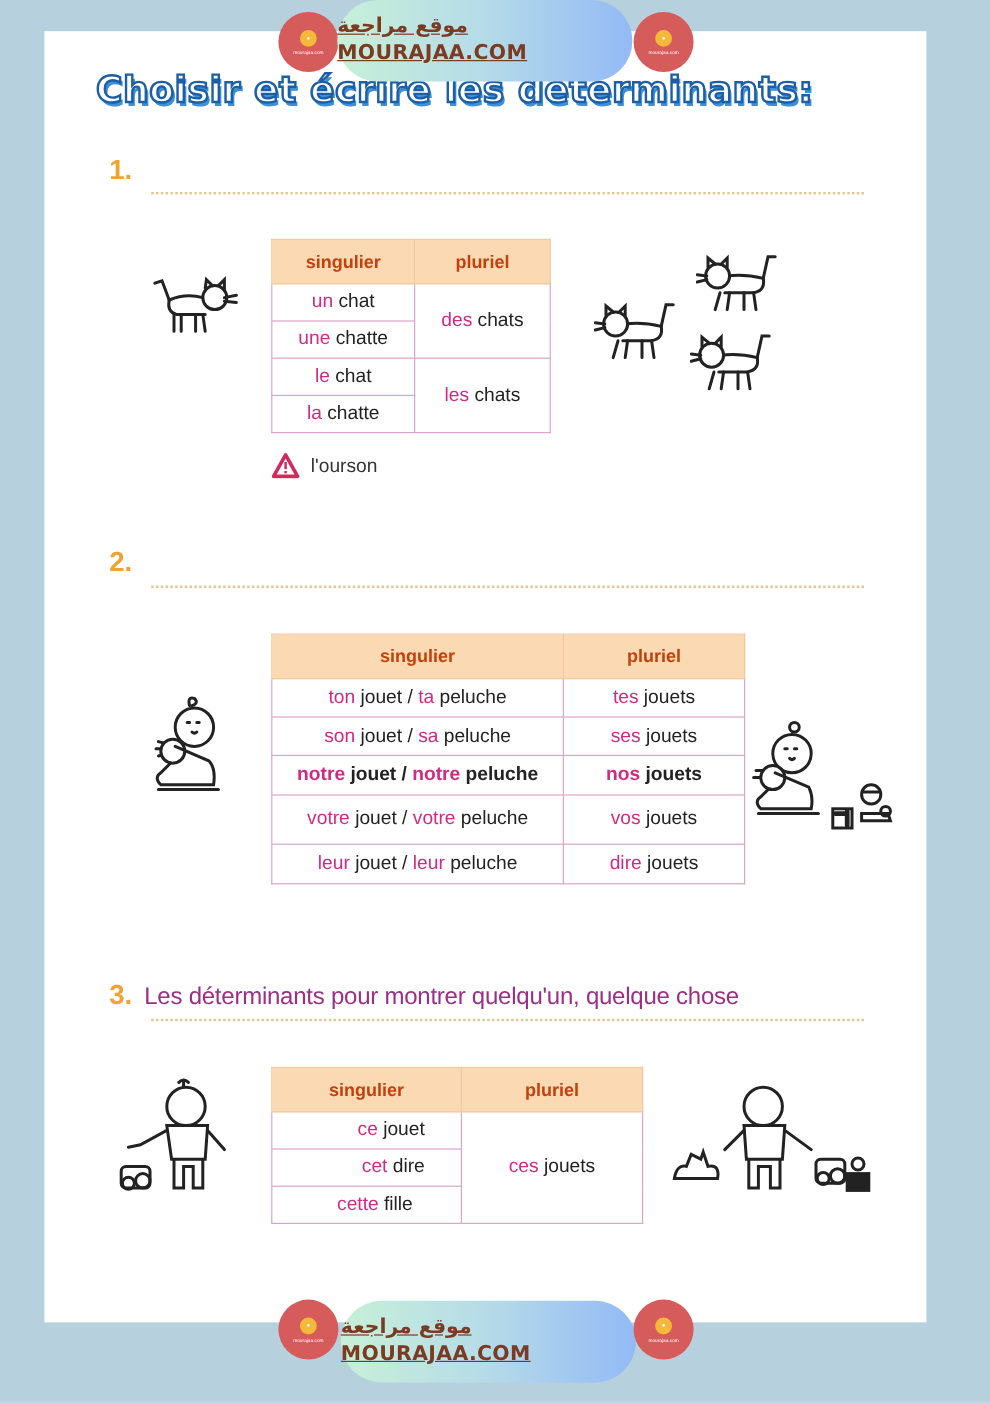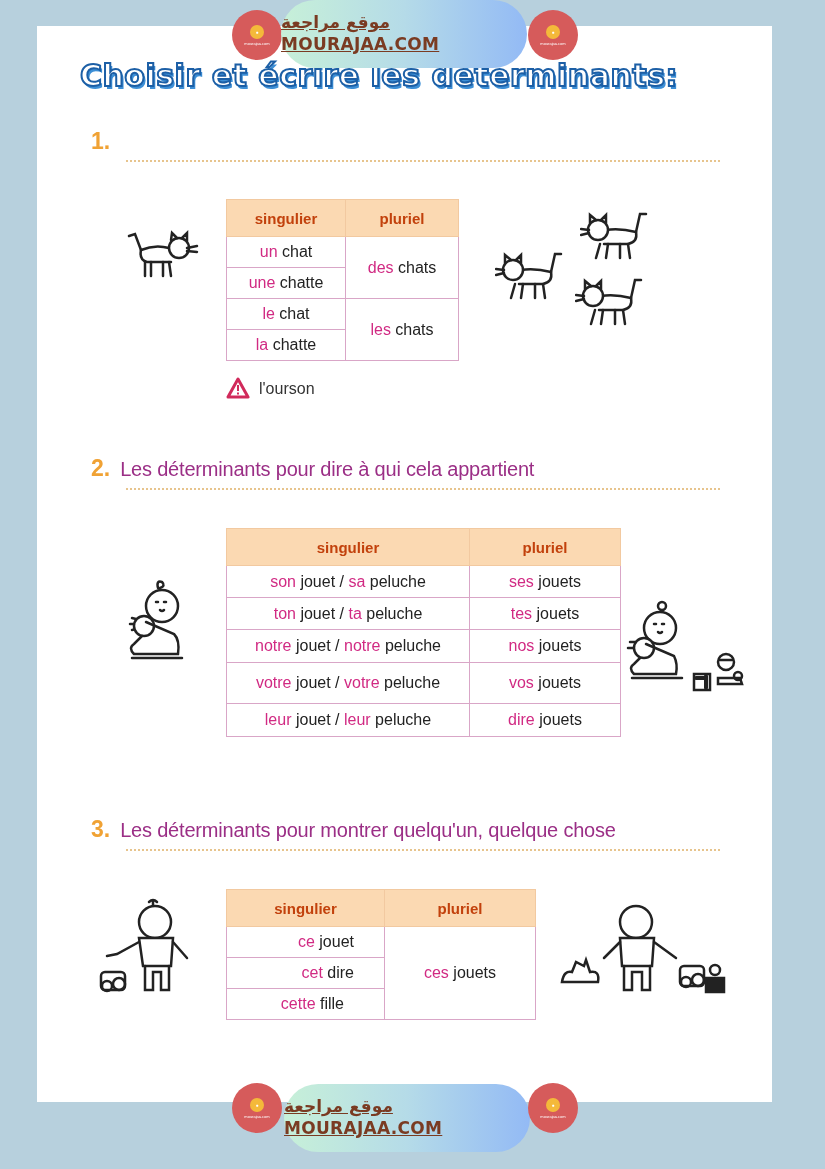--- a/index.html
+++ b/index.html
@@ -172,39 +172,38 @@
     <path d="M56 22 Q58 32 48 34 L24 34"></path>
     <circle cx="18" cy="20" r="10" fill="#fff"></circle>
     <path d="M10 13 L10 5 L16 10 M21 10 L26 5 L26 13"></path>
     <path d="M20 34 L16 48 M28 34 L26 48 M40 34 L40 48 M48 34 L50 48"></path>
     <path d="M9 20 L1 19 M9 23 L1 25"></path>
   </g>
 </svg>
 
 <div class="sec-head" style="top:455px;">
   <span class="sec-num">2.</span>
-  <span class="sec-text">Les déterminants pour dire à qui cela appartient</span>
 </div>
 <div class="dots" style="top:488px;"></div>
 
 <table class="det" style="left:226px; top:528px; width:395px;">
   <tbody>
       <tr style="height:34px;">
     <th style="width:240px;">singulier</th>
     <th>pluriel</th>
   </tr>
   <tr style="height:32px;">
+    <td><span class="pink">ton</span><span> jouet / </span><span class="pink">ta</span><span> peluche</span></td>
+    <td><span class="pink">tes</span><span> jouets</span></td>
+  </tr>
+  <tr style="height:32px;">
     <td><span class="pink">son</span><span> jouet / </span><span class="pink">sa</span><span> peluche</span></td>
     <td><span class="pink">ses</span><span> jouets</span></td>
   </tr>
-  <tr style="height:32px;">
-    <td><span class="pink">ton</span><span> jouet / </span><span class="pink">ta</span><span> peluche</span></td>
-    <td><span class="pink">tes</span><span> jouets</span></td>
-  </tr>
-  <tr style="height:33px;">
+  <tr style="height:33px;font-weight:bold;">
     <td><span class="pink">notre</span><span> jouet / </span><span class="pink">notre</span><span> peluche</span></td>
     <td><span class="pink">nos</span><span> jouets</span></td>
   </tr>
   <tr style="height:41px;">
     <td><span class="pink">votre</span><span> jouet / </span><span class="pink">votre</span><span> peluche</span></td>
     <td><span class="pink">vos</span><span> jouets</span></td>
   </tr>
   <tr style="height:33px;">
     <td><span class="pink">leur</span><span> jouet / </span><span class="pink">leur</span><span> peluche</span></td>
     <td><span class="pink">dire</span><span> jouets</span></td>

